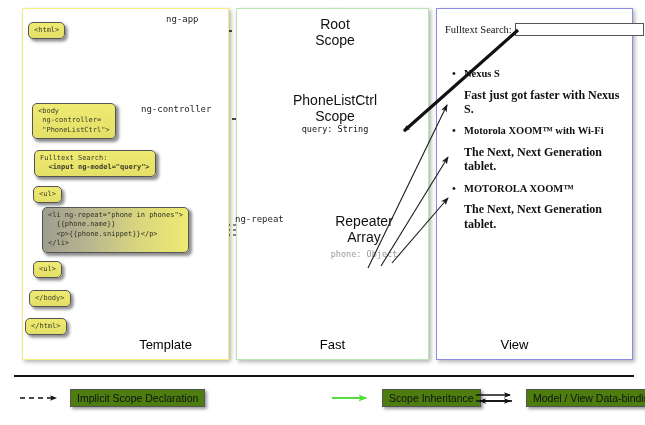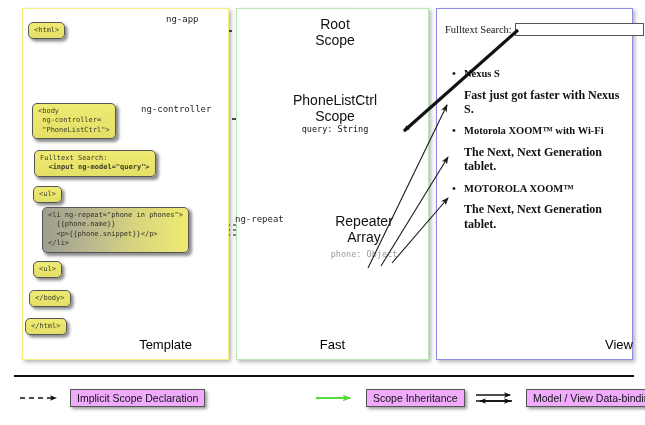--- a/index.html
+++ b/index.html
@@ -21,21 +21,21 @@
                   border-color:#f2f07a;}
   #panel-model   {left:236px; top:8px;  width:193px; height:352px;
                   border-color:#b7e8b4;}
   #panel-view    {left:436px; top:8px;  width:197px; height:352px;
                   border-color:#8c8ce8;}
 
   .panel-label{position:absolute;z-index:3;text-align:center;
                font-size:13px;color:#000;}
   #label-template{left:22px;  top:337px; width:207px;margin-left:40px;}
   #label-model   {left:236px; top:337px; width:193px;}
-  #label-view    {left:436px; top:337px; width:197px;text-align:right;}
+  #label-view    {left:416px; top:337px; width:197px;}
 
   
   .codebox{position:absolute;z-index:4;box-sizing:border-box;
            border:1px solid #555;border-radius:5px;
            font-family:"DejaVu Sans Mono","Liberation Mono",monospace;
            font-size:7px;line-height:1.34;color:#3b3b2a;
            padding:3px 5px;white-space:pre;
            box-shadow:2.5px 2.5px 3px rgba(0,0,0,.45);}
   .cb-flat{background:linear-gradient(180deg,#eeea72 0%,#e4e067 100%);}
   .cb-grad{background:linear-gradient(90deg,#9e9e90 0%,#b9b78f 32%,
@@ -94,23 +94,23 @@
   .ph-snip{font-size:12px;font-weight:bold;padding-left:14px;
            margin-top:7px;margin-bottom:9px;line-height:1.2;}
 
   
   #legend{position:absolute;left:14px;top:383px;width:620px;height:34px;
           z-index:5;}
   #legend-rule{position:absolute;left:14px;top:375px;width:620px;height:0;
                border-top:2px solid #111;z-index:5;}
   .legend-item{position:absolute;display:flex;align-items:center;gap:6px;}
   #legend-1{left:4px;  top:5px;}
-  #legend-2{left:300px;top:5px;justify-content:center;}
+  #legend-2{left:316px;top:5px;justify-content:center;}
   #legend-3{left:460px;top:5px;}
-  .legend-box{border:1px solid #555;background:#f0abfc;
+  .legend-box{border:1px solid #555;background:#4d7c0f;
               box-shadow:2px 2px 3px rgba(0,0,0,.40);
               font-size:10.5px;color:#111;padding:2px 6px;white-space:nowrap;}
   .legend-glyph{width:46px;height:20px;flex:0 0 46px;}
 </style>
 </head>
 <body>
 
 <div id="stage">
 
   <svg class="layer below" viewBox="0 0 645 425">

